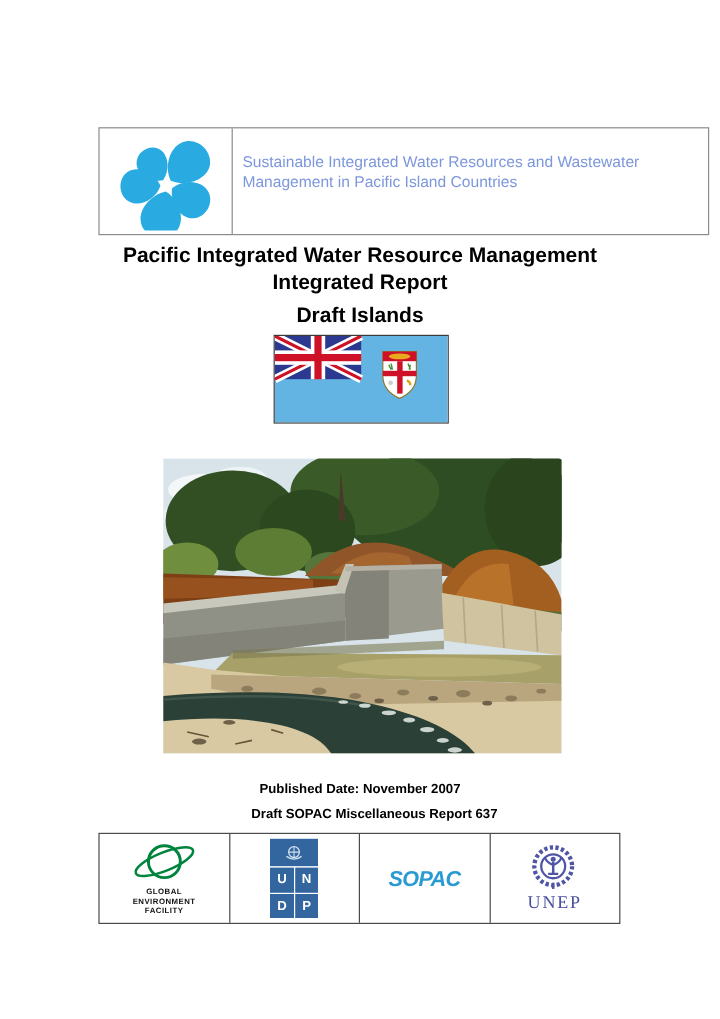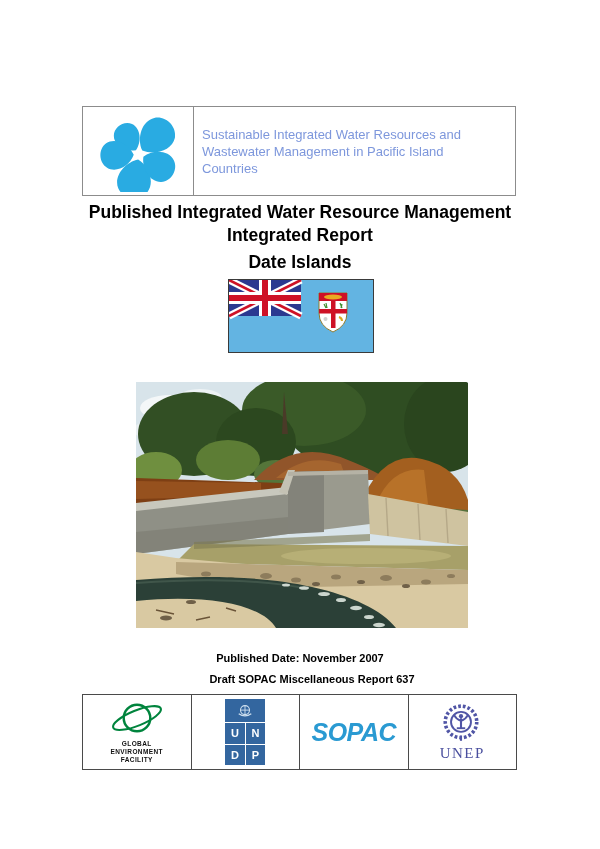--- a/index.html
+++ b/index.html
@@ -2,21 +2,21 @@
 <html><head>
 <meta charset="utf-8">
 <style>
   html,body{margin:0;padding:0;background:#ffffff;}
   .page{
     position:relative;width:600px;height:849px;background:#ffffff;
     font-family:"Liberation Sans",sans-serif;overflow:hidden;
   }
   
   .header-box{
-    position:absolute;left:82px;top:106px;width:434px;height:90px;
+    position:absolute;left:82px;top:106px;width:509px;height:90px;
     border:1px solid #8c8c8c;box-sizing:border-box;display:flex;background:#fff;
   }
   .logo-cell{
     width:111px;border-right:1px solid #8c8c8c;box-sizing:border-box;
     display:flex;align-items:center;justify-content:center;flex:0 0 111px;
   }
   .banner-text{
     flex:1;padding:19px 14px 0 8px;font-size:13px;line-height:17px;
     color:#7d97dc;
   }
@@ -67,21 +67,21 @@
   .undp-grid{
     width:40px;flex:1;display:grid;grid-template-columns:1fr 1fr;
     grid-template-rows:1fr 1fr;background:#ffffff;gap:1px;
     border-top:1px solid #ffffff;box-sizing:border-box;
   }
   .undp-grid span{
     background:#33669f;color:#ffffff;font-weight:bold;font-size:11px;
     display:flex;align-items:center;justify-content:center;
   }
   .sopac{
-    font-size:25px;font-weight:bold;font-style:italic;color:#2a9ad2;
+    font-size:18px;font-weight:bold;font-style:italic;color:#2a9ad2;
     letter-spacing:-.5px;
   }
   .unep-wrap{display:flex;flex-direction:column;align-items:flex-start;}
   .unep-text{
     font-family:"Liberation Serif",serif;font-size:15px;color:#4a4f9e;
     letter-spacing:1.5px;margin-top:0px;
   }
 </style>
 </head>
 <body>
@@ -100,25 +100,25 @@
           <use href="#drop" transform="rotate(176) translate(6,0) scale(0.92)"></use>
           <use href="#drop" transform="rotate(98) translate(6,0) scale(1.08)"></use>
           <use href="#drop" transform="rotate(28) translate(6,0) scale(0.95)"></use>
         </g>
       </svg>
     </div>
     <div class="banner-text">Sustainable Integrated Water Resources and Wastewater Management in Pacific Island Countries</div>
   </div>
 
   <div class="title">
-    <div>Published Integrated Water Resource Management</div>
+    <div>Pacific Integrated Water Resource Management</div>
     <div>Integrated Report</div>
   </div>
 
-  <div class="country">Date Islands</div>
+  <div class="country">Draft Islands</div>
 
   <div class="flag">
     <svg width="144" height="72" viewBox="0 0 144 72">
       <rect width="144" height="72" fill="#63b4e2"></rect>
 
       <g>
         <rect width="72" height="36" fill="#2b3990"></rect>
         <path d="M0,0 L72,36 M72,0 L0,36" stroke="#ffffff" stroke-width="7"></path>
         <path d="M0,0 L72,36 M72,0 L0,36" stroke="#ce1126" stroke-width="2.6"></path>
         <rect x="30" y="0" width="12" height="36" fill="#ffffff"></rect>

